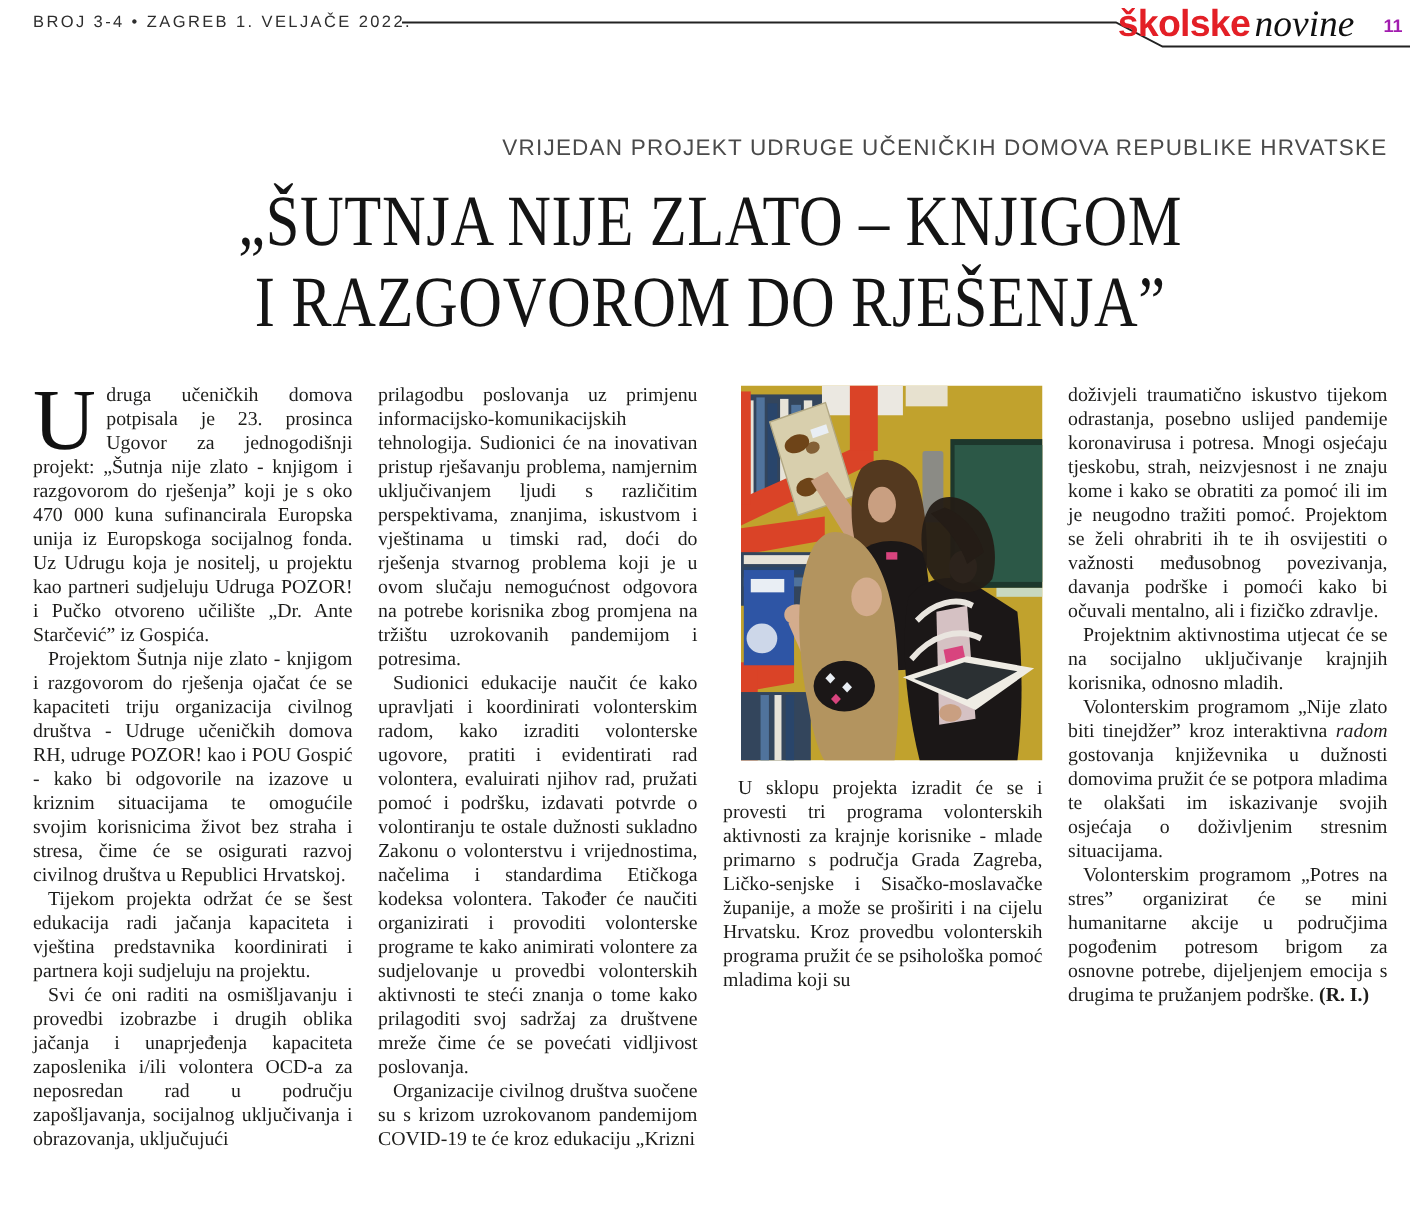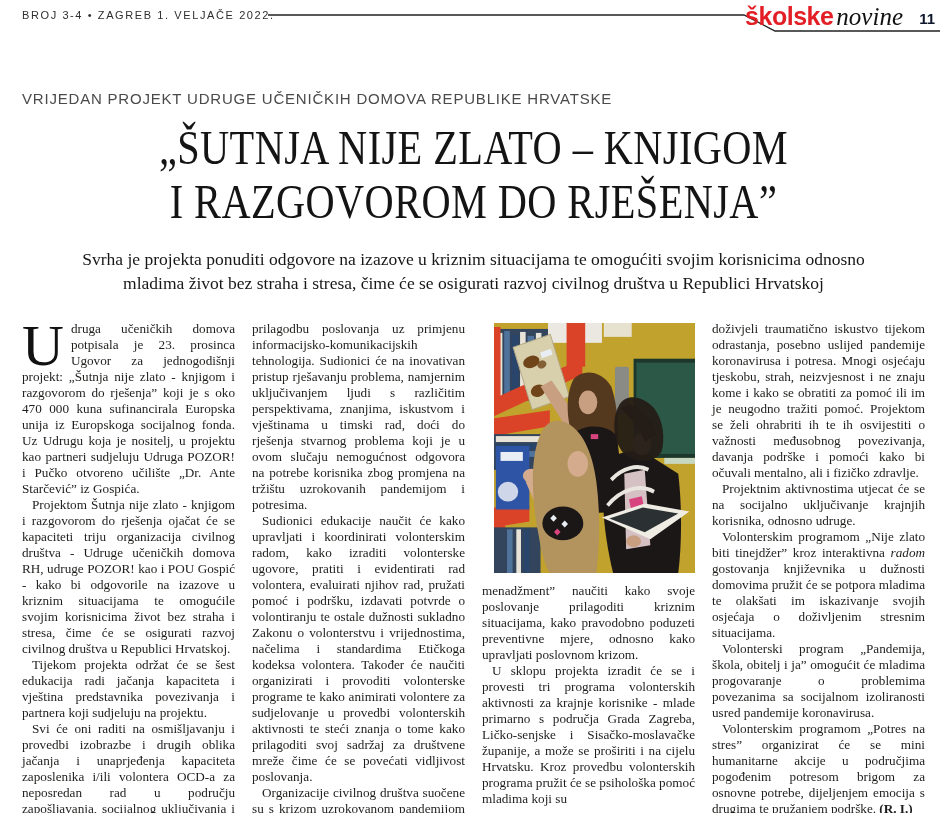--- a/index.html
+++ b/index.html
@@ -13,25 +13,25 @@
     position:absolute;left:22px;top:9px;
     font-family:"Liberation Sans",sans-serif;font-size:11px;
     letter-spacing:1.6px;color:#2e2e2e;white-space:nowrap;
   }
   .rule-svg{position:absolute;left:0;top:0;width:947px;height:40px;}
   .logo{position:absolute;right:44px;top:3px;font-size:25px;white-space:nowrap;line-height:26px;}
   .logo-primary{font-family:"Liberation Sans",sans-serif;font-weight:bold;letter-spacing:-0.5px;}
   .logo-secondary{font-family:"Liberation Serif",serif;font-style:italic;margin-left:3px;color:#101010;}
   .page-number{
     position:absolute;right:12px;top:10px;
-    font-family:"Liberation Sans",sans-serif;font-weight:bold;font-size:15px;color:#0f172a;
+    font-family:"Liberation Sans",sans-serif;font-weight:bold;font-size:12px;color:#a21caf;
   }
   
   .kicker{
-    margin:50px 22px 0;text-align:left;
+    margin:50px 22px 0;text-align:right;
     font-family:"Liberation Sans",sans-serif;font-size:15px;
     color:#4a4a4a;letter-spacing:0.8px;
   }
   .headline{
     margin:14px auto 0;text-align:center;font-weight:400;
     font-size:48px;line-height:54px;color:#141414;
     transform:scaleX(0.84);letter-spacing:0.5px;
   }
   .deck{
     width:846px;margin:18px auto 0;text-align:center;
@@ -67,28 +67,27 @@
     <div class="logo">
       <span class="logo-primary" style="color: rgb(227, 31, 38);">školske</span><span class="logo-secondary">novine</span>
     </div>
     <div class="page-number">11</div>
   </header>
 
   <div class="kicker">VRIJEDAN PROJEKT UDRUGE UČENIČKIH DOMOVA REPUBLIKE HRVATSKE</div>
 
   <h1 class="headline"><span>„ŠUTNJA NIJE ZLATO – KNJIGOM</span><br><span>I RAZGOVOROM DO RJEŠENJA”</span></h1>
 
-  <p class="deck">Svrha je projekta ponuditi odgovore na izazove u kriznim situacijama te omogućiti svojim korisnicima odnosno mladima život bez straha i stresa, čime će se osigurati razvoj civilnog društva u Republici Hrvatskoj</p>
 
   <main class="cols">
 
     <div class="col">
       <p class="flush"><span class="dropcap">U</span><span>druga učeničkih domova potpisala je 23. prosinca Ugovor za jednogodišnji projekt: „Šutnja nije zlato - knjigom i razgovorom do rješenja” koji je s oko 470 000 kuna sufinancirala Europska unija iz Europskoga socijalnog fonda. Uz Udrugu koja je nositelj, u projektu kao partneri sudjeluju Udruga POZOR! i Pučko otvoreno učilište „Dr. Ante Starčević” iz Gospića.</span></p>
       <p>Projektom Šutnja nije zlato - knjigom i razgovorom do rješenja ojačat će se kapaciteti triju organizacija civilnog društva - Udruge učeničkih domova RH, udruge POZOR! kao i POU Gospić - kako bi odgovorile na izazove u kriznim situacijama te omogućile svojim korisnicima život bez straha i stresa, čime će se osigurati razvoj civilnog društva u Republici Hrvatskoj.</p>
-      <p>Tijekom projekta održat će se šest edukacija radi jačanja kapaciteta i vještina predstavnika povezivanja i partnera koji sudjeluju na projektu.</p>
+      <p>Tijekom projekta održat će se šest edukacija radi jačanja kapaciteta i vještina predstavnika koordinirati i partnera koji sudjeluju na projektu.</p>
       <p>Svi će oni raditi na osmišljavanju i provedbi izobrazbe i drugih oblika jačanja i unaprjeđenja kapaciteta zaposlenika i/ili volontera OCD-a za neposredan rad u području zapošljavanja, socijalnog uključivanja i obrazovanja, uključujući</p>
     </div>
 
     <div class="col">
       <p class="flush">prilagodbu poslovanja uz primjenu informacijsko-komunikacijskih tehnologija. Sudionici će na inovativan pristup rješavanju problema, namjernim uključivanjem ljudi s različitim perspektivama, znanjima, iskustvom i vještinama u timski rad, doći do rješenja stvarnog problema koji je u ovom slučaju nemogućnost odgovora na potrebe korisnika zbog promjena na tržištu uzrokovanih pandemijom i potresima.</p>
       <p>Sudionici edukacije naučit će kako upravljati i koordinirati volonterskim radom, kako izraditi volonterske ugovore, pratiti i evidentirati rad volontera, evaluirati njihov rad, pružati pomoć i podršku, izdavati potvrde o volontiranju te ostale dužnosti sukladno Zakonu o volonterstvu i vrijednostima, načelima i standardima Etičkoga kodeksa volontera. Također će naučiti organizirati i provoditi volonterske programe te kako animirati volontere za sudjelovanje u provedbi volonterskih aktivnosti te steći znanja o tome kako prilagoditi svoj sadržaj za društvene mreže čime će se povećati vidljivost poslovanja.</p>
       <p>Organizacije civilnog društva suočene su s krizom uzrokovanom pandemijom COVID-19 te će kroz edukaciju „Krizni</p>
     </div>
 
     <div class="col">
@@ -169,26 +168,24 @@
             <polygon points="34,160 50,150 64,184 50,194" fill="#d4ac8d"></polygon>
             <path d="M52,108 C38,132 40,176 48,214 C52,238 58,250 60,252 L110,252 C114,220 114,190 110,160 C106,130 94,106 76,100 C64,96 58,100 52,108 Z" fill="#b3945f"></path>
             <ellipse cx="90" cy="142" rx="11" ry="13" fill="#d4ac8d"></ellipse>
             <ellipse cx="74" cy="202" rx="22" ry="17" fill="#1b1717"></ellipse>
             <rect x="62" y="194" width="5" height="5" transform="rotate(45 64 196)" fill="#e9eef4"></rect>
             <rect x="74" y="200" width="5" height="5" transform="rotate(45 76 202)" fill="#e9eef4"></rect>
             <rect x="66" y="208" width="5" height="5" transform="rotate(45 68 210)" fill="#d8447e"></rect>
           </g>
         </svg>
       </figure>
-      <p class="flush">menadžment” naučiti kako svoje poslovanje prilagoditi kriznim situacijama, kako pravodobno poduzeti preventivne mjere, odnosno kako upravljati poslovnom krizom.</p>
       <p>U sklopu projekta izradit će se i provesti tri programa volonterskih aktivnosti za krajnje korisnike - mlade primarno s područja Grada Zagreba, Ličko-senjske i Sisačko-moslavačke županije, a može se proširiti i na cijelu Hrvatsku. Kroz provedbu volonterskih programa pružit će se psihološka pomoć mladima koji su</p>
     </div>
 
     <div class="col">
       <p class="flush">doživjeli traumatično iskustvo tijekom odrastanja, posebno uslijed pandemije koronavirusa i potresa. Mnogi osjećaju tjeskobu, strah, neizvjesnost i ne znaju kome i kako se obratiti za pomoć ili im je neugodno tražiti pomoć. Projektom se želi ohrabriti ih te ih osvijestiti o važnosti međusobnog povezivanja, davanja podrške i pomoći kako bi očuvali mentalno, ali i fizičko zdravlje.</p>
-      <p>Projektnim aktivnostima utjecat će se na socijalno uključivanje krajnjih korisnika, odnosno udruge.</p>
+      <p>Projektnim aktivnostima utjecat će se na socijalno uključivanje krajnjih korisnika, odnosno mladih.</p>
       <p><span>Volonterskim programom „Nije zlato biti tinejdžer” kroz interaktivna </span><em>radom</em><span> gostovanja književnika u dužnosti domovima pružit će se potpora mladima te olakšati im iskazivanje svojih osjećaja o doživljenim stresnim situacijama.</span></p>
-      <p>Volonterski program „Pandemija, škola, obitelj i ja” omogućit će mladima progovaranje o problemima povezanima sa socijalnom izoliranosti usred pandemije koronavirusa.</p>
       <p><span>Volonterskim programom „Potres na stres” organizirat će se mini humanitarne akcije u područjima pogođenim potresom brigom za osnovne potrebe, dijeljenjem emocija s drugima te pružanjem podrške. </span><strong>(R. I.)</strong></p>
     </div>
 
   </main>
 </div>
 
 </body></html>

